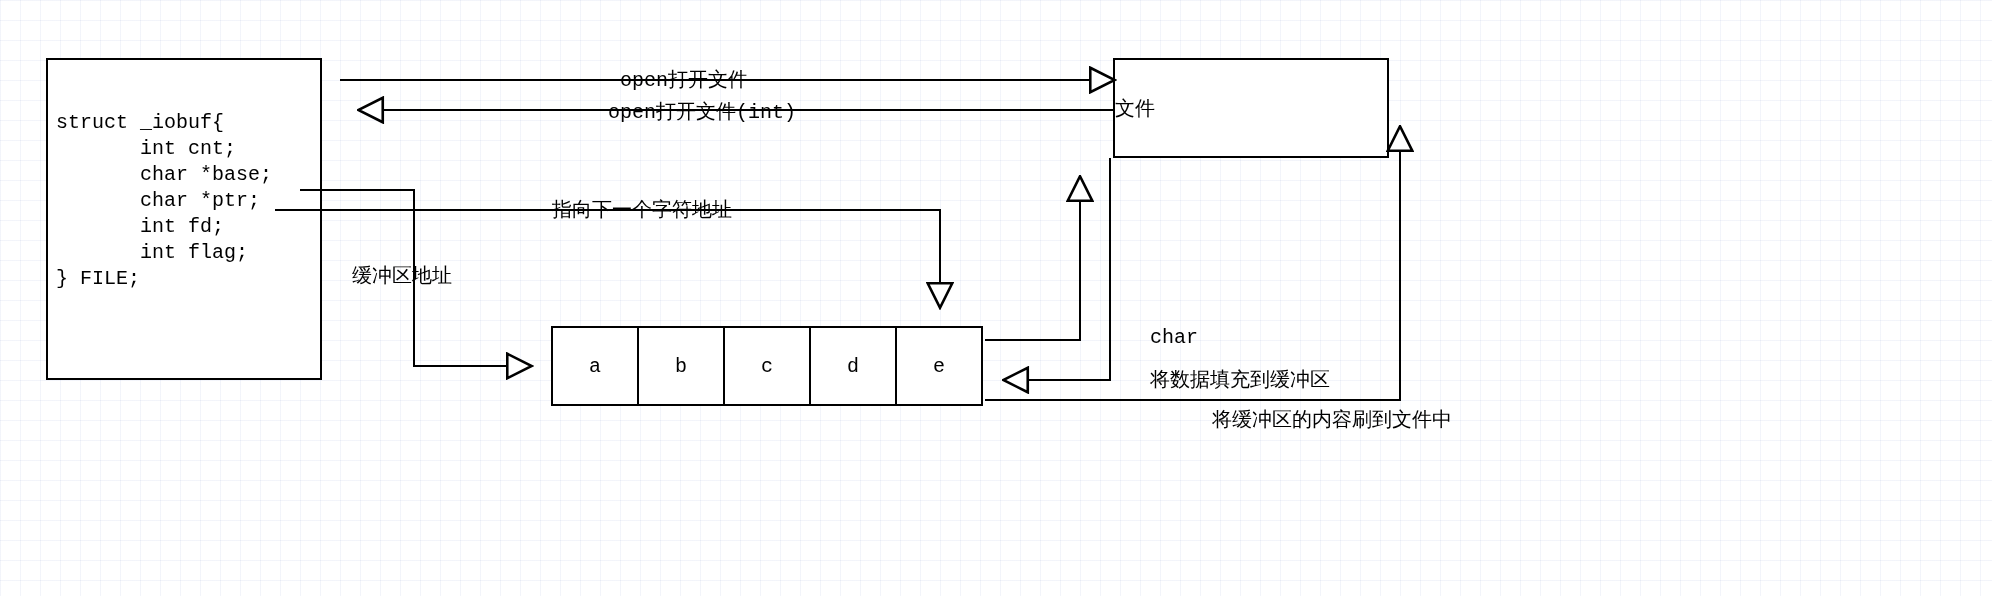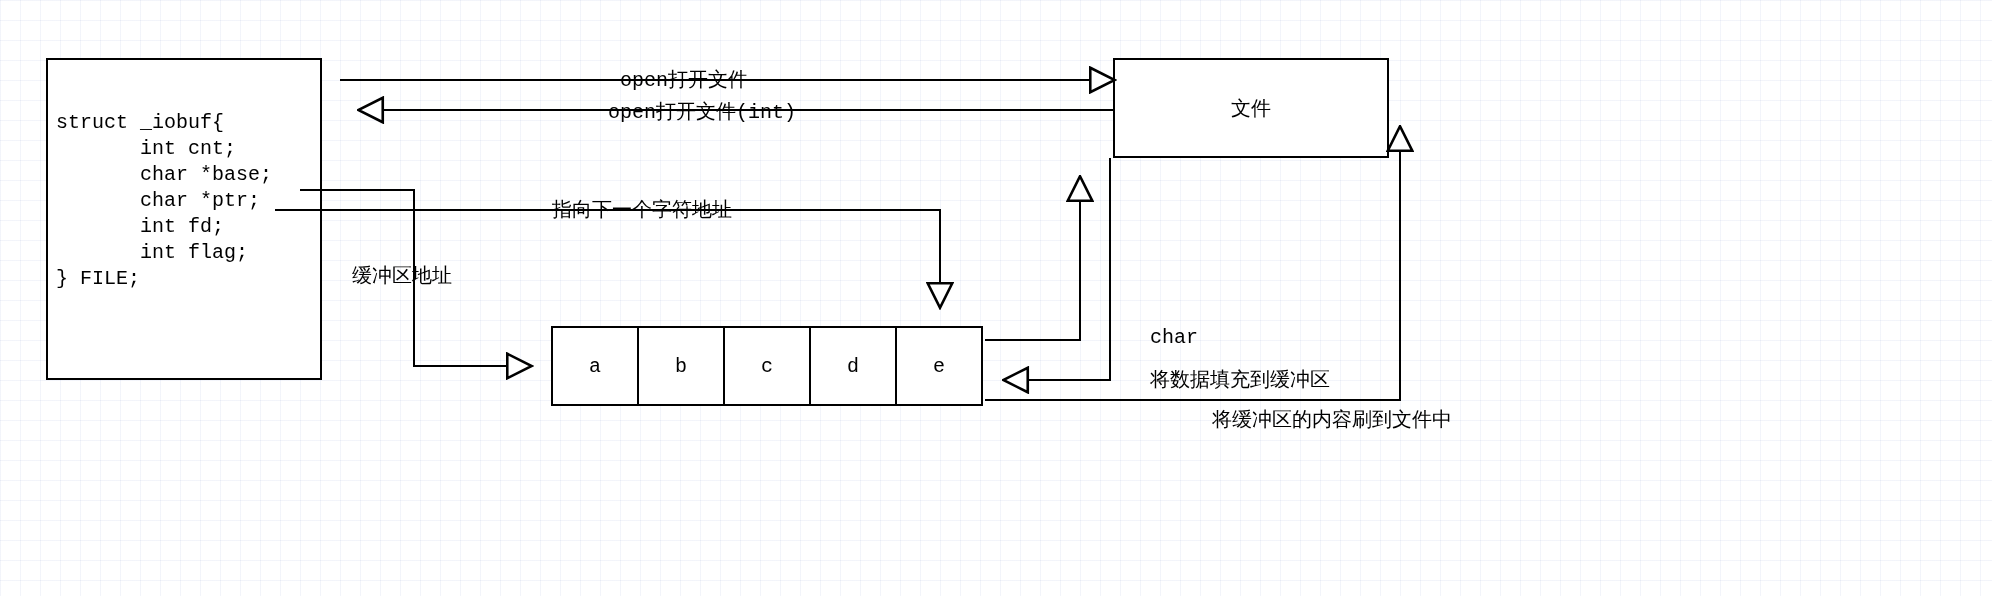--- a/index.html
+++ b/index.html
@@ -14,21 +14,21 @@
       linear-gradient(to bottom, rgba(120,140,200,0.09) 1px, transparent 1px) 0 0/20px 20px,
       #fff;
   }
   .box{
     position:absolute;
     border:2px solid #000;
     background:#fff;
     box-sizing:border-box;
   }
   .file-box{
-    display:flex;align-items:center;justify-content:center;
+    display:flex;align-items:center;
   }
   .struct-box{
     white-space:pre;
     padding:24px 8px 8px 8px;
     line-height:1.3;
   }
   .buffer{
     position:absolute;display:flex;
   }
   .cell{

